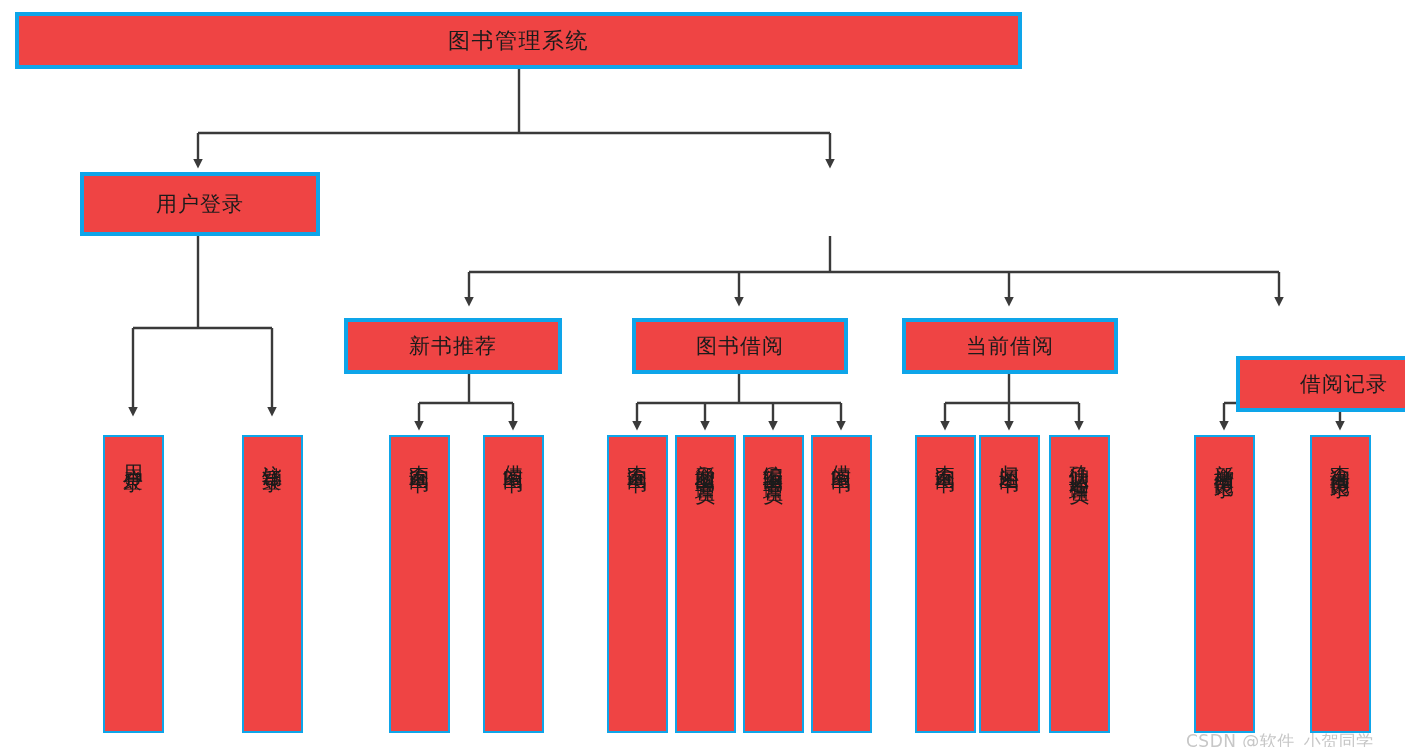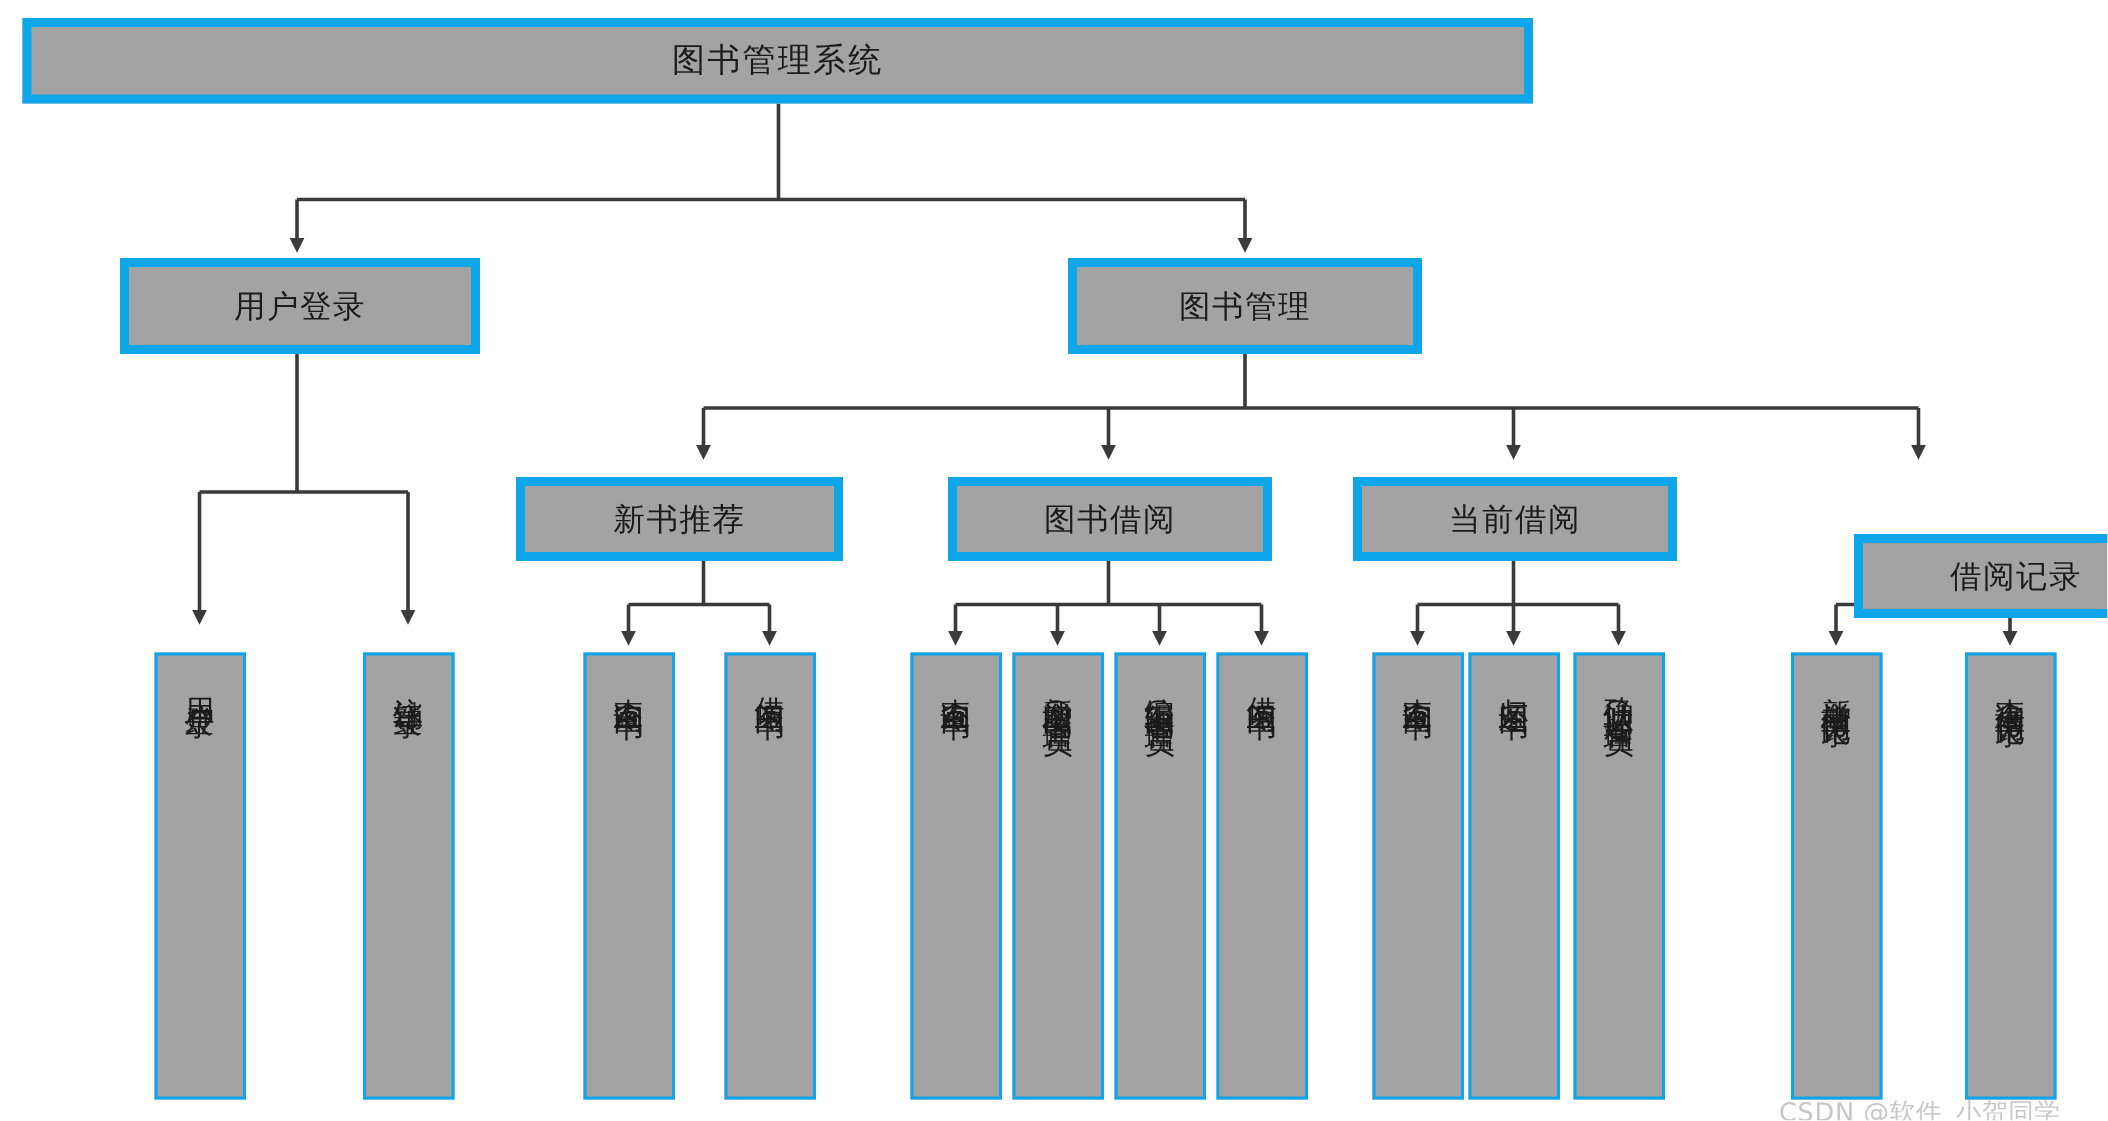--- a/index.html
+++ b/index.html
@@ -14,22 +14,22 @@
     height:747px;
     background:#ffffff;
     overflow:hidden;
   }
   #wires{position:absolute;left:0;top:0;width:1405px;height:747px;pointer-events:none;}
 
   
   .node{
     position:absolute;
     box-sizing:border-box;
-    background:#a3a3a3;
-    border:6px solid #0ea5e9;
+    background:#ef4444;
+    border:4px solid #0ea5e9;
     display:flex;
     align-items:center;
     justify-content:center;
     color:#1b1b1b;
     z-index:3;
   }
   .node .lbl{
     display:block;
     line-height:1.18;
     white-space:nowrap;
@@ -123,23 +123,20 @@
   </svg>
 
   <div class="node h-node root" style="left:15px;top:12px;width:1007px;height:57px;">
     <span class="lbl">图书管理系统</span>
   </div>
 
   <div class="node h-node" style="left:80px;top:172px;width:240px;height:64px;">
     <span class="lbl">用户登录</span>
   </div>
 
-  <div class="node h-node" style="left:712px;top:172px;width:236px;height:64px;">
-    <span class="lbl">图书管理</span>
-  </div>
 
   <div class="node h-node" style="left:344px;top:318px;width:218px;height:56px;">
     <span class="lbl">新书推荐</span>
   </div>
   <div class="node h-node" style="left:902px;top:318px;width:216px;height:56px;">
     <span class="lbl">当前借阅</span>
   </div>
   <div class="node h-node" style="left:632px;top:318px;width:216px;height:56px;">
     <span class="lbl">图书借阅</span>
   </div>

